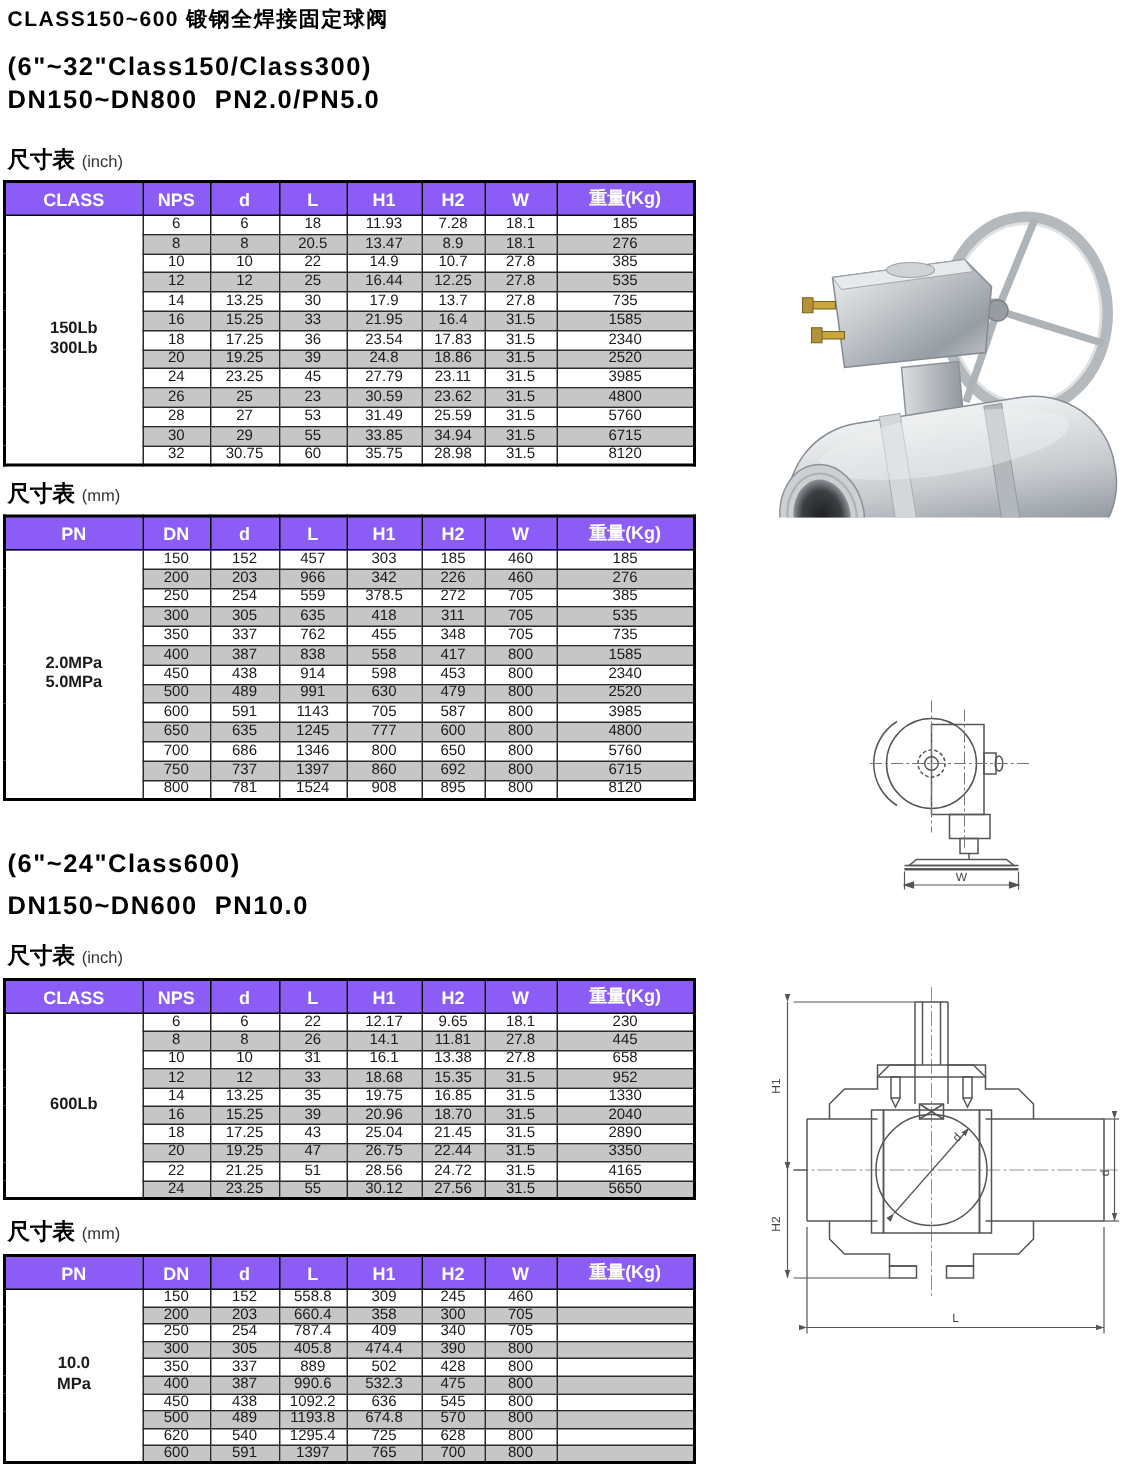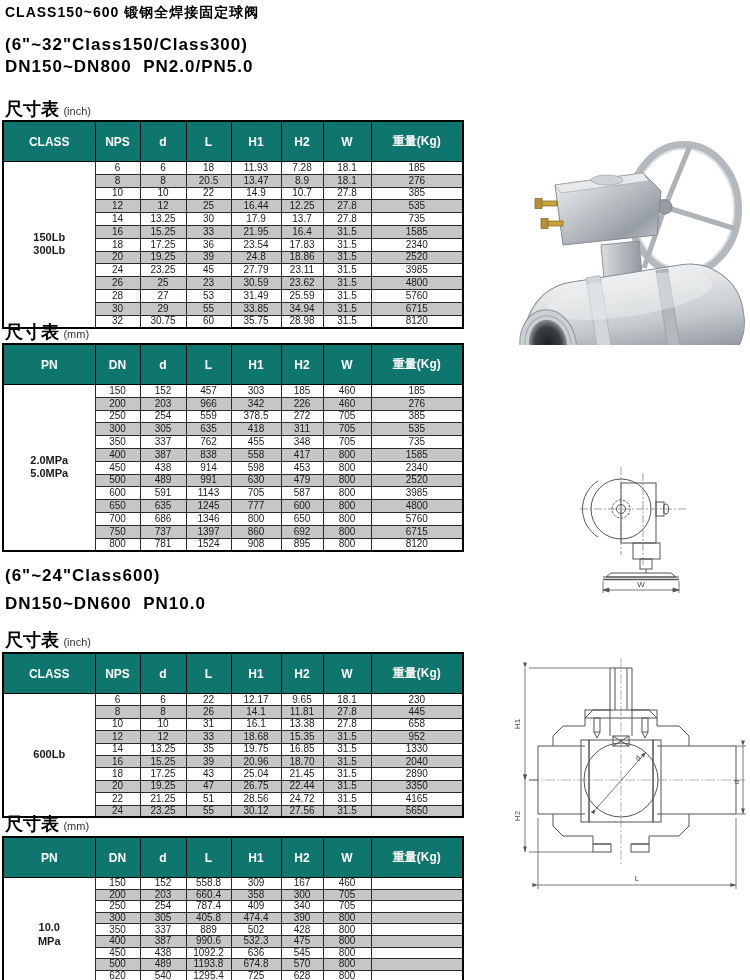--- a/index.html
+++ b/index.html
@@ -5,27 +5,27 @@
   html,body{margin:0;padding:0;background:#ffffff;}
   body{width:750px;height:980px;position:relative;overflow:hidden;
        font-family:"Liberation Sans","DejaVu Sans",sans-serif;color:#000;}
   .abs{position:absolute;}
   .h-title{left:5px;top:4px;font-size:14px;font-weight:bold;letter-spacing:1px;white-space:pre;}
   .sub{left:5px;font-size:17px;font-weight:bold;letter-spacing:1px;white-space:pre;}
   #sub1a{top:35px;} #sub1b{top:57px;}
   #sub2a{top:566px;} #sub2b{top:594px;}
   .cap{left:5px;}
   #cap1{top:97px;} #cap2{top:320px;} #cap3{top:628px;} #cap4{top:812px;}
-  .cap-cn{font-size:18px;font-weight:bold;}
+  .cap-cn{font-size:15px;font-weight:bold;}
   .cap-unit{font-size:11px;color:#333;}
   table{position:absolute;left:2px;width:460px;border-collapse:collapse;table-layout:fixed;
         border:2px solid #000;}
   #table1{top:120px;} #table2{top:343px;} #table3{top:652px;} #table4{top:836px;}
-  th{background:#0f766e;color:#fff;font-size:12px;font-weight:bold;height:21px;
-     border:1px solid #000;padding:9px;}
+  th{background:#8b5cf6;color:#fff;font-size:12px;font-weight:bold;height:21px;
+     border:1px solid #000;padding:0;}
   td{font-size:10px;color:#1a1a1a;text-align:center;padding:0;border:1px solid #2a2a2a;
      line-height:1;overflow:hidden;}
   td.group{background:#fff;font-weight:bold;font-size:11px;line-height:1.25;}
   tr.alt td:not(.group){background:#c6c6c6;}
   .t12 tbody tr{height:12.8px;}
   .t3 tbody tr{height:12.4px;}
   .t4 tbody tr{height:11.6px;}
   svg text{font-family:"Liberation Sans","DejaVu Sans",sans-serif;}
   .dimtxt{font-size:8px;fill:#444;}
 </style>
@@ -498,21 +498,21 @@
     <tbody>
       <tr>
         <td rowspan="10" class="group">
           <div>10.0</div>
           <div>MPa</div>
         </td>
         <td>150</td>
         <td>152</td>
         <td>558.8</td>
         <td>309</td>
-        <td>167</td>
+        <td>245</td>
         <td>460</td>
         <td></td>
       </tr>
       <tr class="alt">
         <td>200</td>
         <td>203</td>
         <td>660.4</td>
         <td>358</td>
         <td>300</td>
         <td>705</td>

